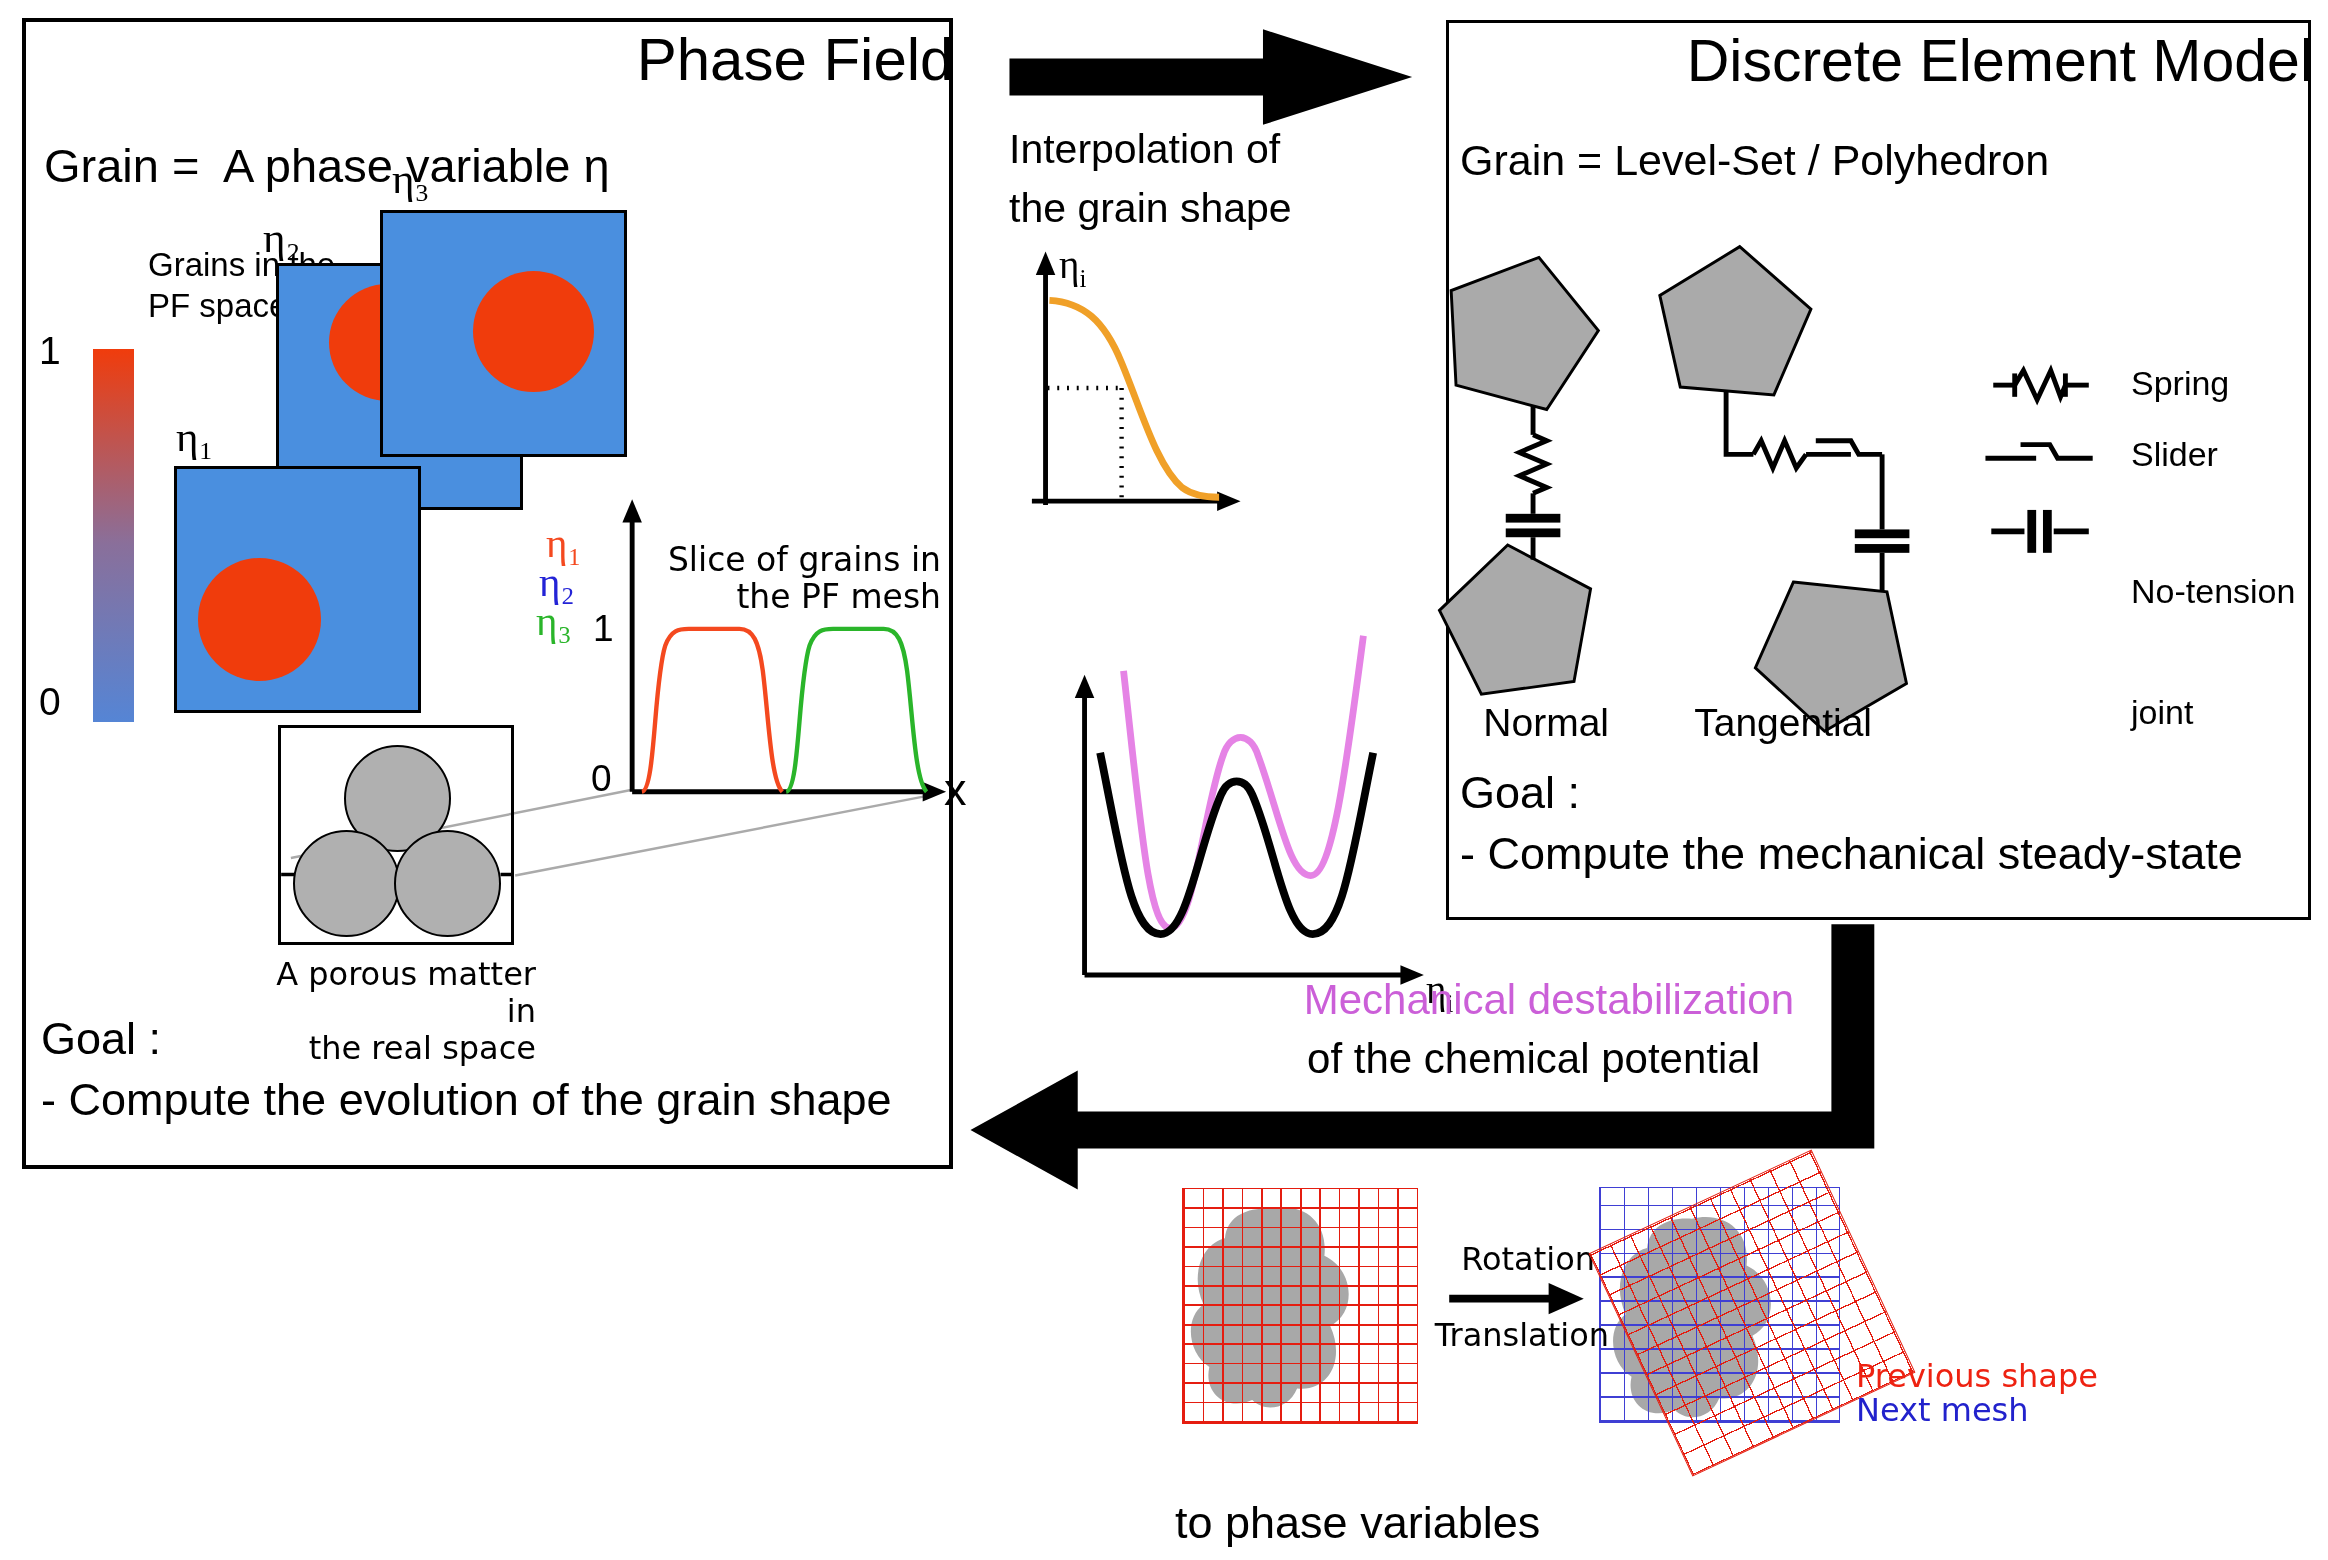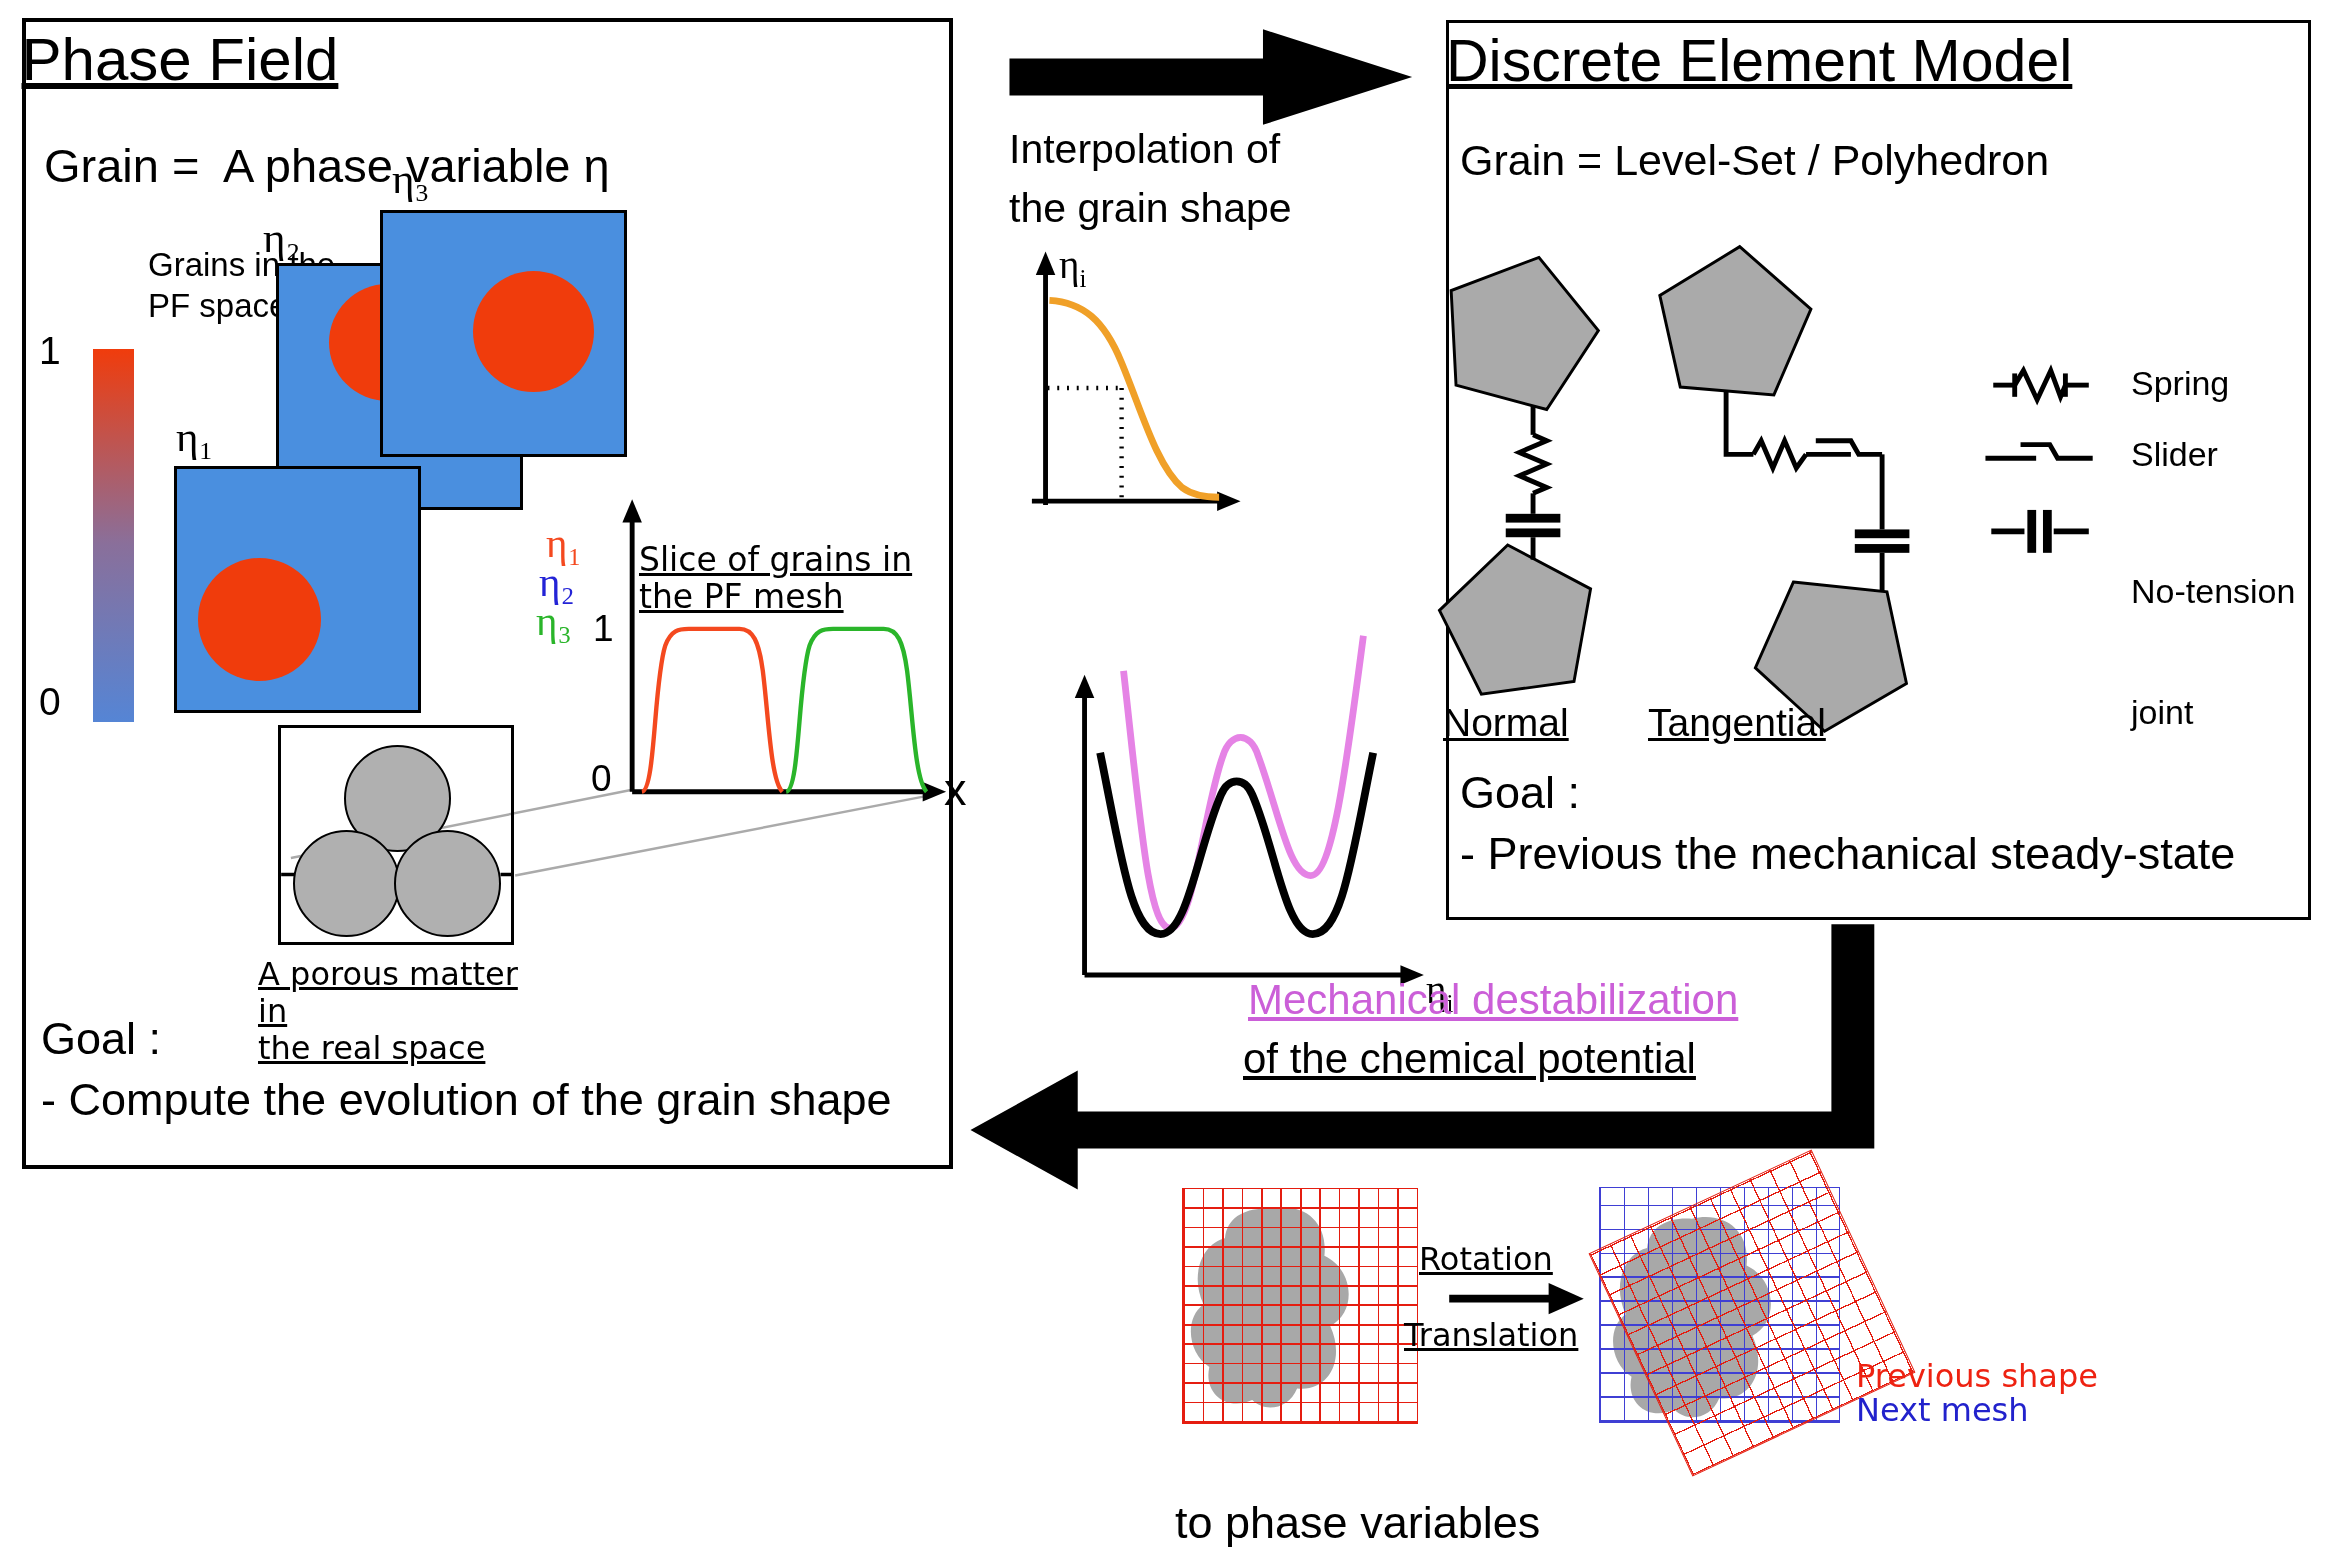--- a/index.html
+++ b/index.html
@@ -1,21 +1,21 @@
 <!DOCTYPE html>
 <html><head>
 <meta charset="utf-8">
 <style>
   html,body{margin:0;padding:0;background:#fff;}
   #canvas{position:relative;width:2329px;height:1560px;background:#fff;overflow:hidden;
           font-family:"Liberation Sans",sans-serif;color:#000;}
   .abs{position:absolute;}
   .panel{position:absolute;border:4.9px solid #000;background:transparent;}
   .txt{position:absolute;white-space:pre;line-height:1.18;}
-  .ctr{text-align:left;white-space:normal;text-decoration:underline;}
+  .ctr{text-align:right;white-space:normal;}
   .eta{font-family:Liberation Serif, serif;}
   .sq{position:absolute;background:#4a8fdf;border:3.9px solid #000;}
   .dot{position:absolute;border-radius:50%;background:#f03c0c;}
   .gcir{position:absolute;border-radius:50%;background:#b0b0b0;border:2.9px solid #000;}
   svg.layer{position:absolute;left:0;top:0;z-index:1;}
   .z2{z-index:2;} .z3{z-index:3;} .z4{z-index:4;}
   .mesh{position:absolute;}
   .mesh-red{width:234px;height:234px;border:1.5px solid #e51d10;
     background-image:repeating-linear-gradient(90deg,#e51d10 0 1.5px,transparent 1.5px 19.5px),
                      repeating-linear-gradient(0deg,#e51d10 0 1.5px,transparent 1.5px 19.5px);}
@@ -188,21 +188,21 @@
   <div class="txt ctr z2" style="left:1648px;top:700px;width:224px;font-size:39px;">Tangential</div>
 
   <div class="txt z2" style="left:2131px;top:363px;font-size:34px;">Spring</div>
   <div class="txt z2" style="left:2131px;top:434px;font-size:34px;">Slider</div>
   <div class="txt z2" style="left:2131px;top:491px;font-size:34px;">
     <span style="display:block;">No-tension</span>
     <span style="display:block;">joint</span>
   </div>
 
   <div class="txt z2" style="left:1460px;top:766px;font-size:45px;">Goal :</div>
-  <div class="txt z2" style="left:1460px;top:827px;font-size:45px;">- Previous the mechanical steady-state</div>
+  <div class="txt z2" style="left:1460px;top:827px;font-size:45px;">- Compute the mechanical steady-state</div>
 
   <div class="mesh mesh-red z2" style="left:1182px;top:1188px;"></div>
   <div class="mesh mesh-blue z2" style="left:1599px;top:1187px;"></div>
   <div class="mesh mesh-red-rot z3" style="left:1629px;top:1190px;"></div>
 
   <div class="txt ctr z2" style="left:1419px;top:1241px;width:176px;font-size:32px;font-family:'DejaVu Sans',sans-serif;">Rotation</div>
   <div class="txt ctr z2" style="left:1404px;top:1317px;width:205px;font-size:32px;font-family:'DejaVu Sans',sans-serif;">Translation</div>
 
   <div class="txt z4" style="left:1856px;top:1358px;font-size:32px;color:#ee2211;font-family:'DejaVu Sans',sans-serif;">Previous shape</div>
   <div class="txt z4" style="left:1856px;top:1392px;font-size:32px;color:#2222cc;font-family:'DejaVu Sans',sans-serif;">Next mesh</div>

